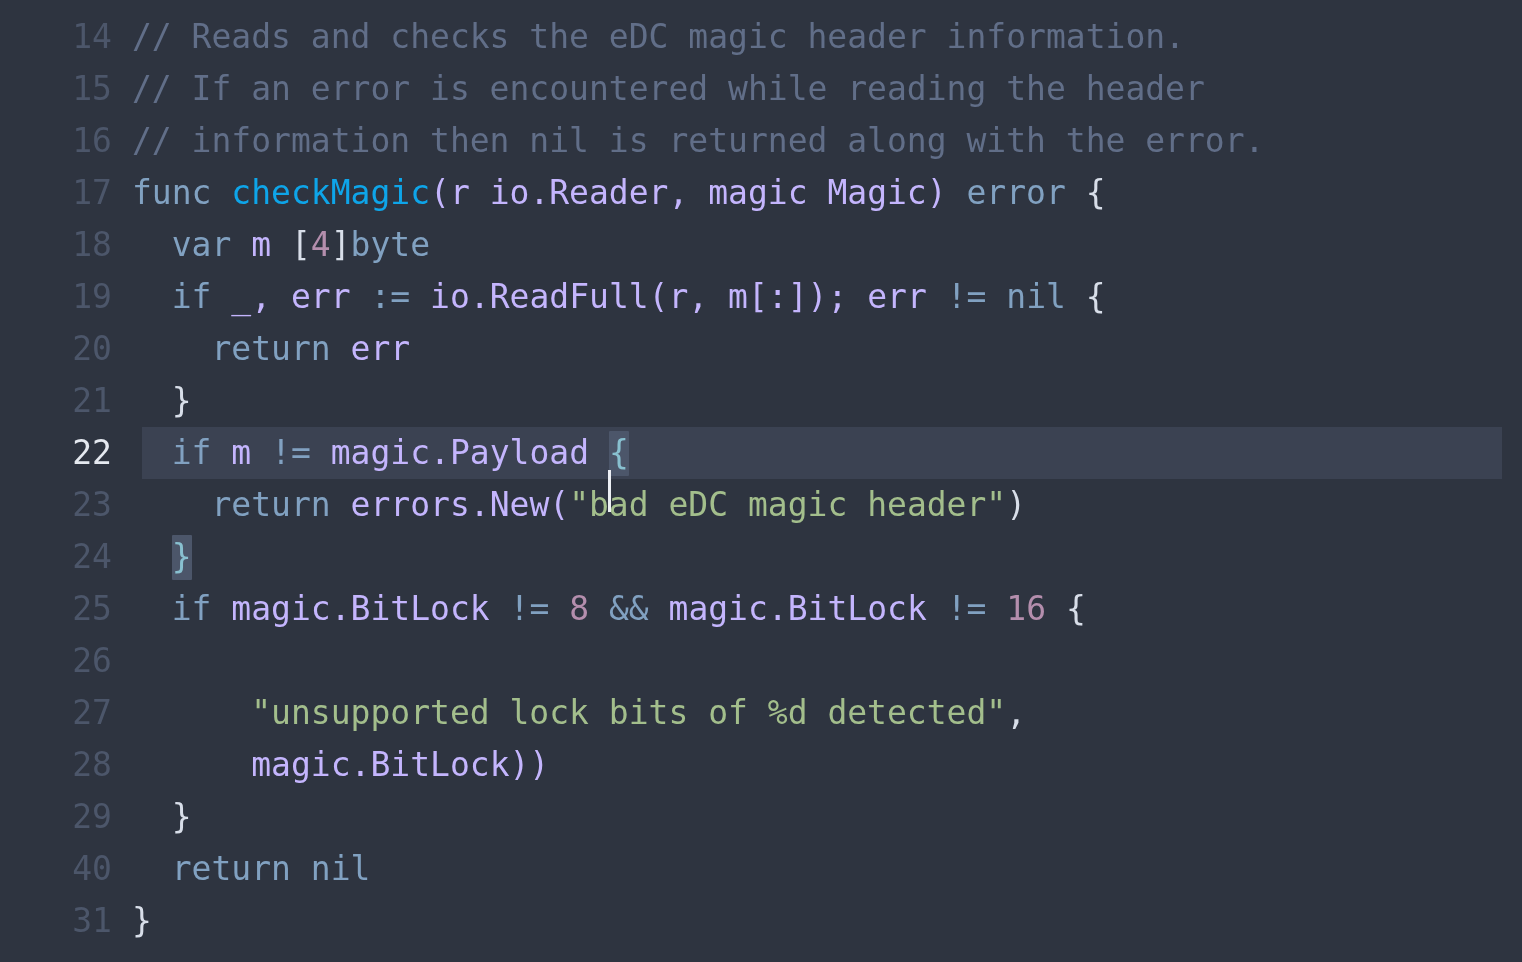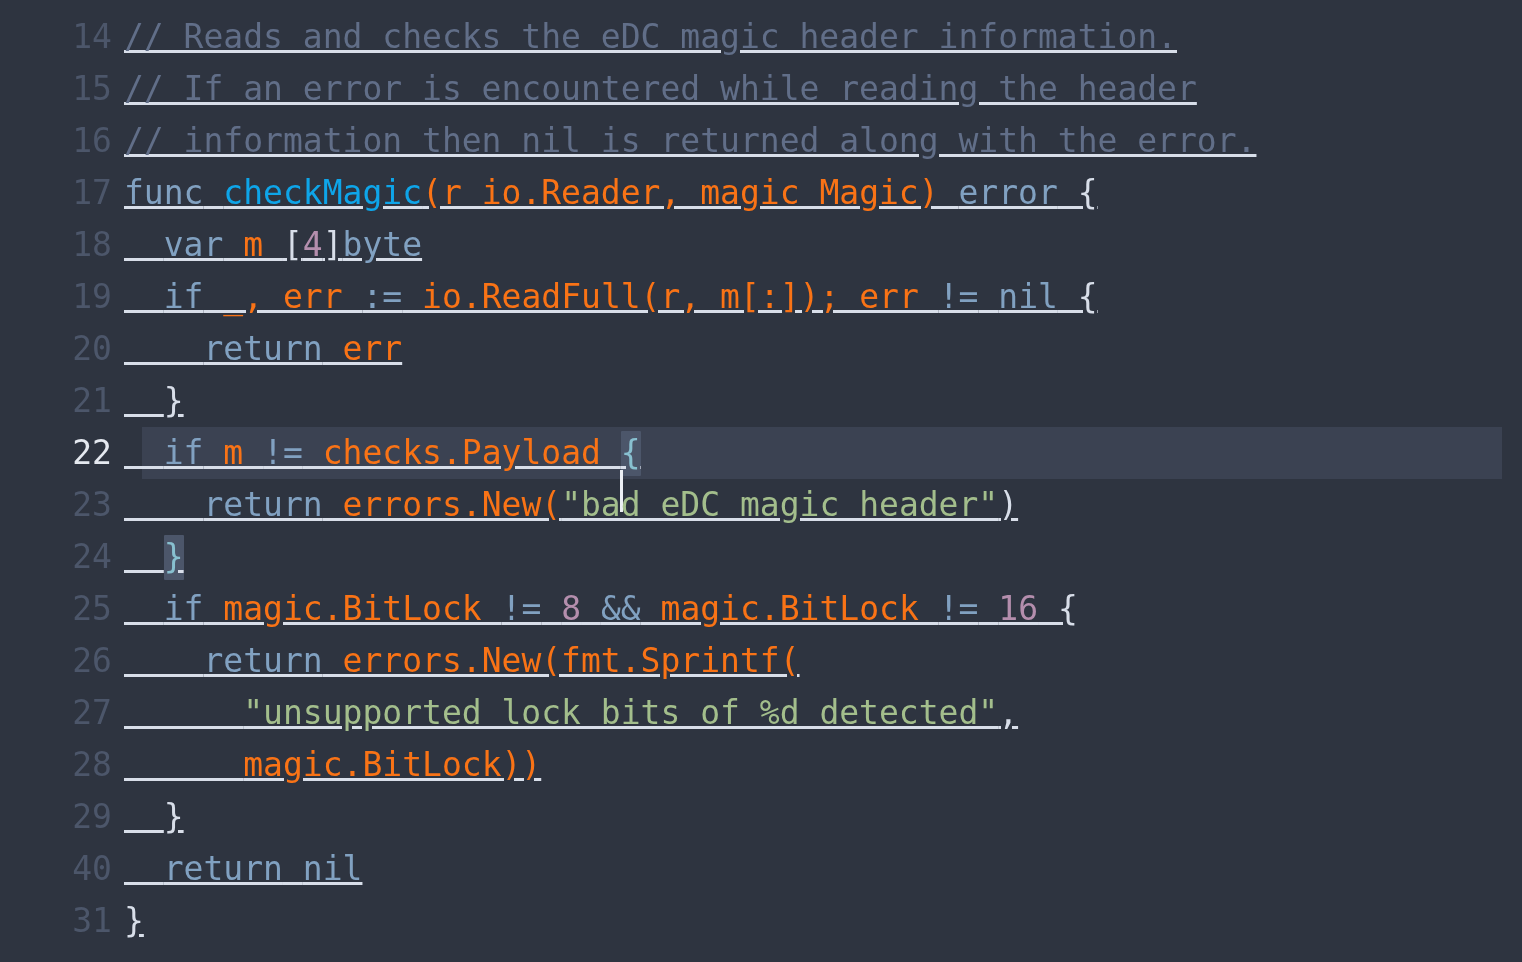--- a/index.html
+++ b/index.html
@@ -57,32 +57,31 @@
     z-index: 2;
   }
 
   .line.active .gutter {
     color: #e5e9f0;
     font-weight: normal;
   }
 
   .content {
     position: absolute;
-    left: 124px;
+    left: 132px;
     top: 0;
     z-index: 2;
     color: #d8dee9;
-    text-decoration: underline;
   }
 
   
   .t-com { color: #616e88; }
   .t-kw  { color: #81a1c1; }
   .t-fn  { color: #0ea5e9; }
-  .t-id  { color: #f97316; }
+  .t-id  { color: #c4b5fd; }
   .t-str { color: #a3be8c; }
   .t-num { color: #b48ead; }
   .t-op  { color: #81a1c1; }
   .t-pun { color: #d8dee9; }
 
   
   .bracket-match {
     background: #4c566a;
     color: #88c0d0;
     border-radius: 1px;
@@ -147,41 +146,40 @@
     </div>
 
     <div class="line">
       <span class="gutter">21</span>
       <span class="content"><span>  </span><span class="t-pun">}</span></span>
     </div>
 
     <div class="line active">
       <span class="line-bg"></span>
       <span class="gutter">22</span>
-      <span class="content"><span>  </span><span class="t-kw">if</span><span class="t-id"> m </span><span class="t-op">!=</span><span class="t-id"> checks.Payload </span><span class="caret"></span><span class="bracket-match">{</span></span>
+      <span class="content"><span>  </span><span class="t-kw">if</span><span class="t-id"> m </span><span class="t-op">!=</span><span class="t-id"> magic.Payload </span><span class="caret"></span><span class="bracket-match">{</span></span>
     </div>
 
     <div class="line">
       <span class="gutter">23</span>
       <span class="content"><span>    </span><span class="t-kw">return</span><span class="t-id"> errors.New(</span><span class="t-str">"bad eDC magic header"</span><span class="t-pun">)</span></span>
     </div>
 
     <div class="line">
       <span class="gutter">24</span>
       <span class="content"><span>  </span><span class="bracket-match">}</span></span>
     </div>
 
     <div class="line">
       <span class="gutter">25</span>
       <span class="content"><span>  </span><span class="t-kw">if</span><span class="t-id"> magic.BitLock </span><span class="t-op">!=</span><span> </span><span class="t-num">8</span><span> </span><span class="t-op">&amp;&amp;</span><span class="t-id"> magic.BitLock </span><span class="t-op">!=</span><span> </span><span class="t-num">16</span><span class="t-pun"> {</span></span>
     </div>
 
     <div class="line">
       <span class="gutter">26</span>
-      <span class="content"><span>    </span><span class="t-kw">return</span><span class="t-id"> errors.New(fmt.Sprintf(</span></span>
     </div>
 
     <div class="line">
       <span class="gutter">27</span>
       <span class="content"><span>      </span><span class="t-str">"unsupported lock bits of %d detected"</span><span class="t-pun">,</span></span>
     </div>
 
     <div class="line">
       <span class="gutter">28</span>
       <span class="content"><span>      </span><span class="t-id">magic.BitLock))</span></span>

